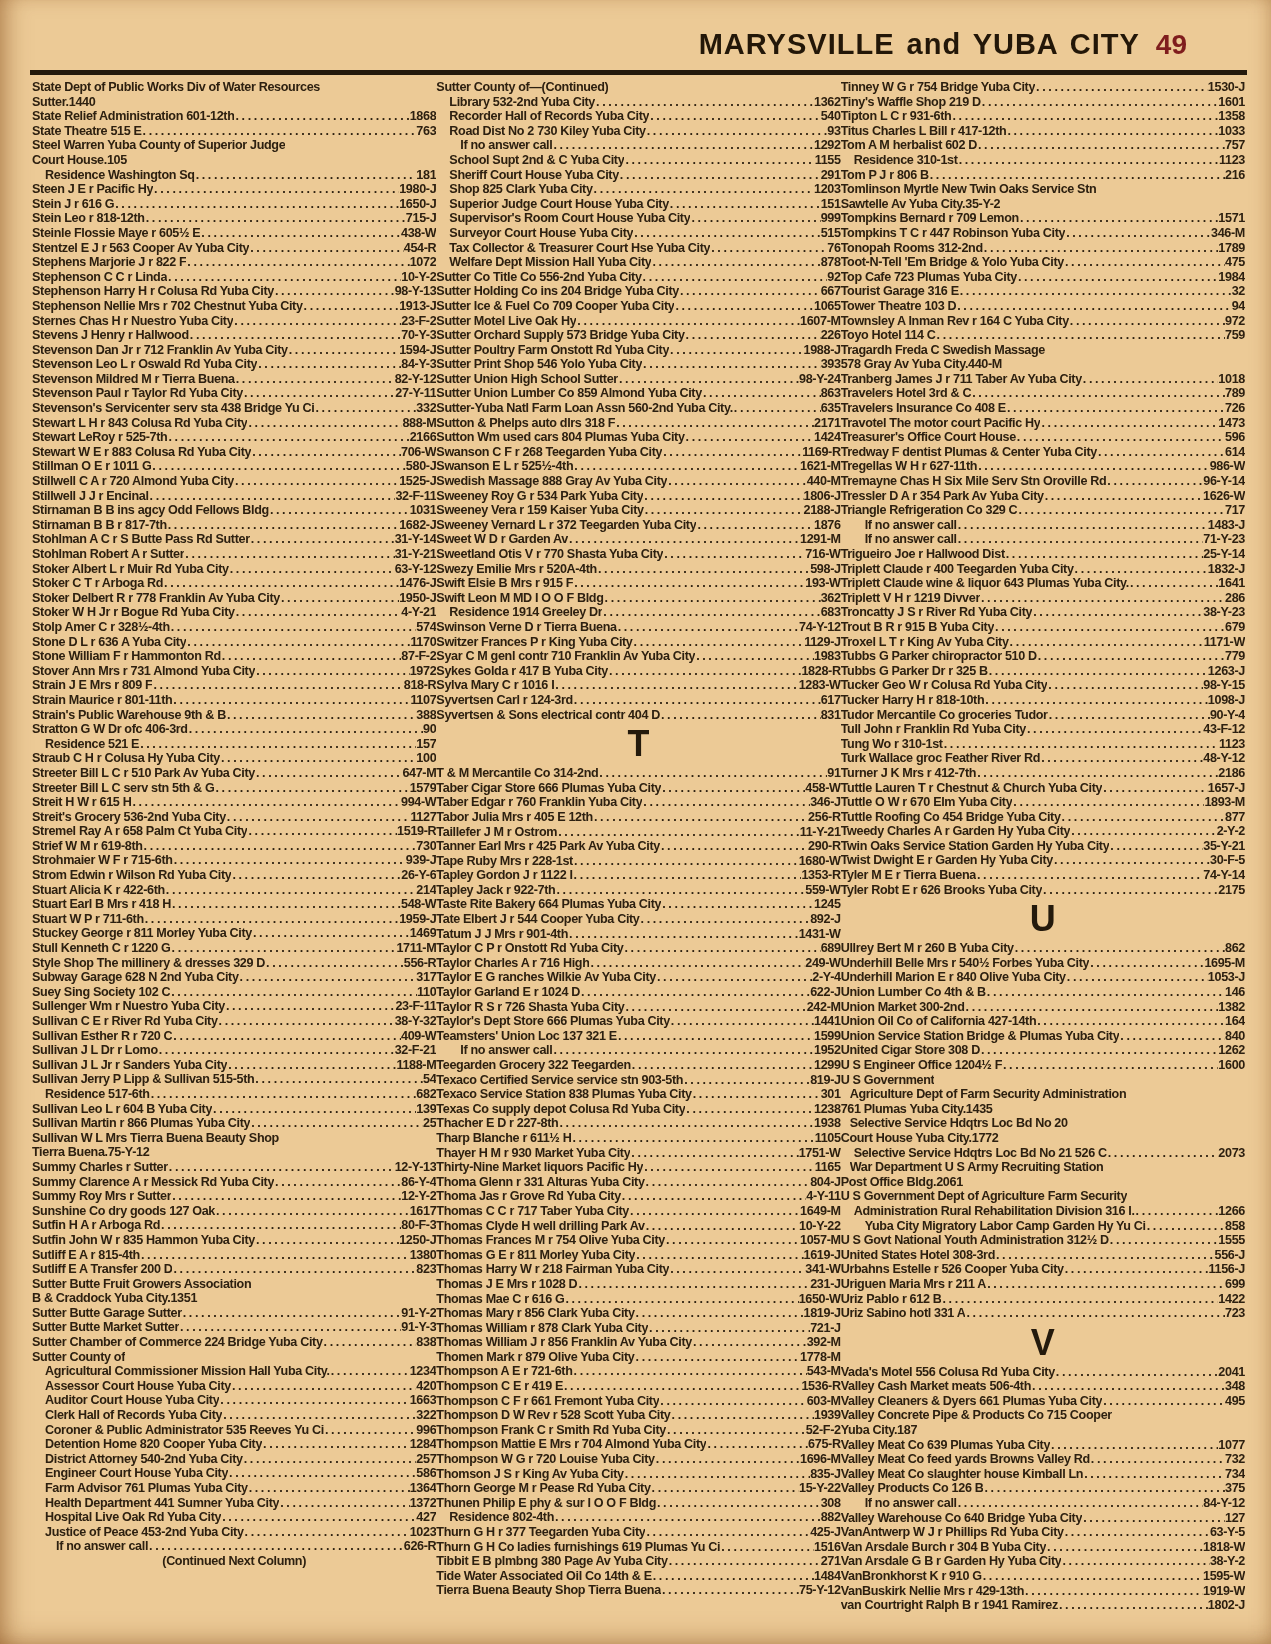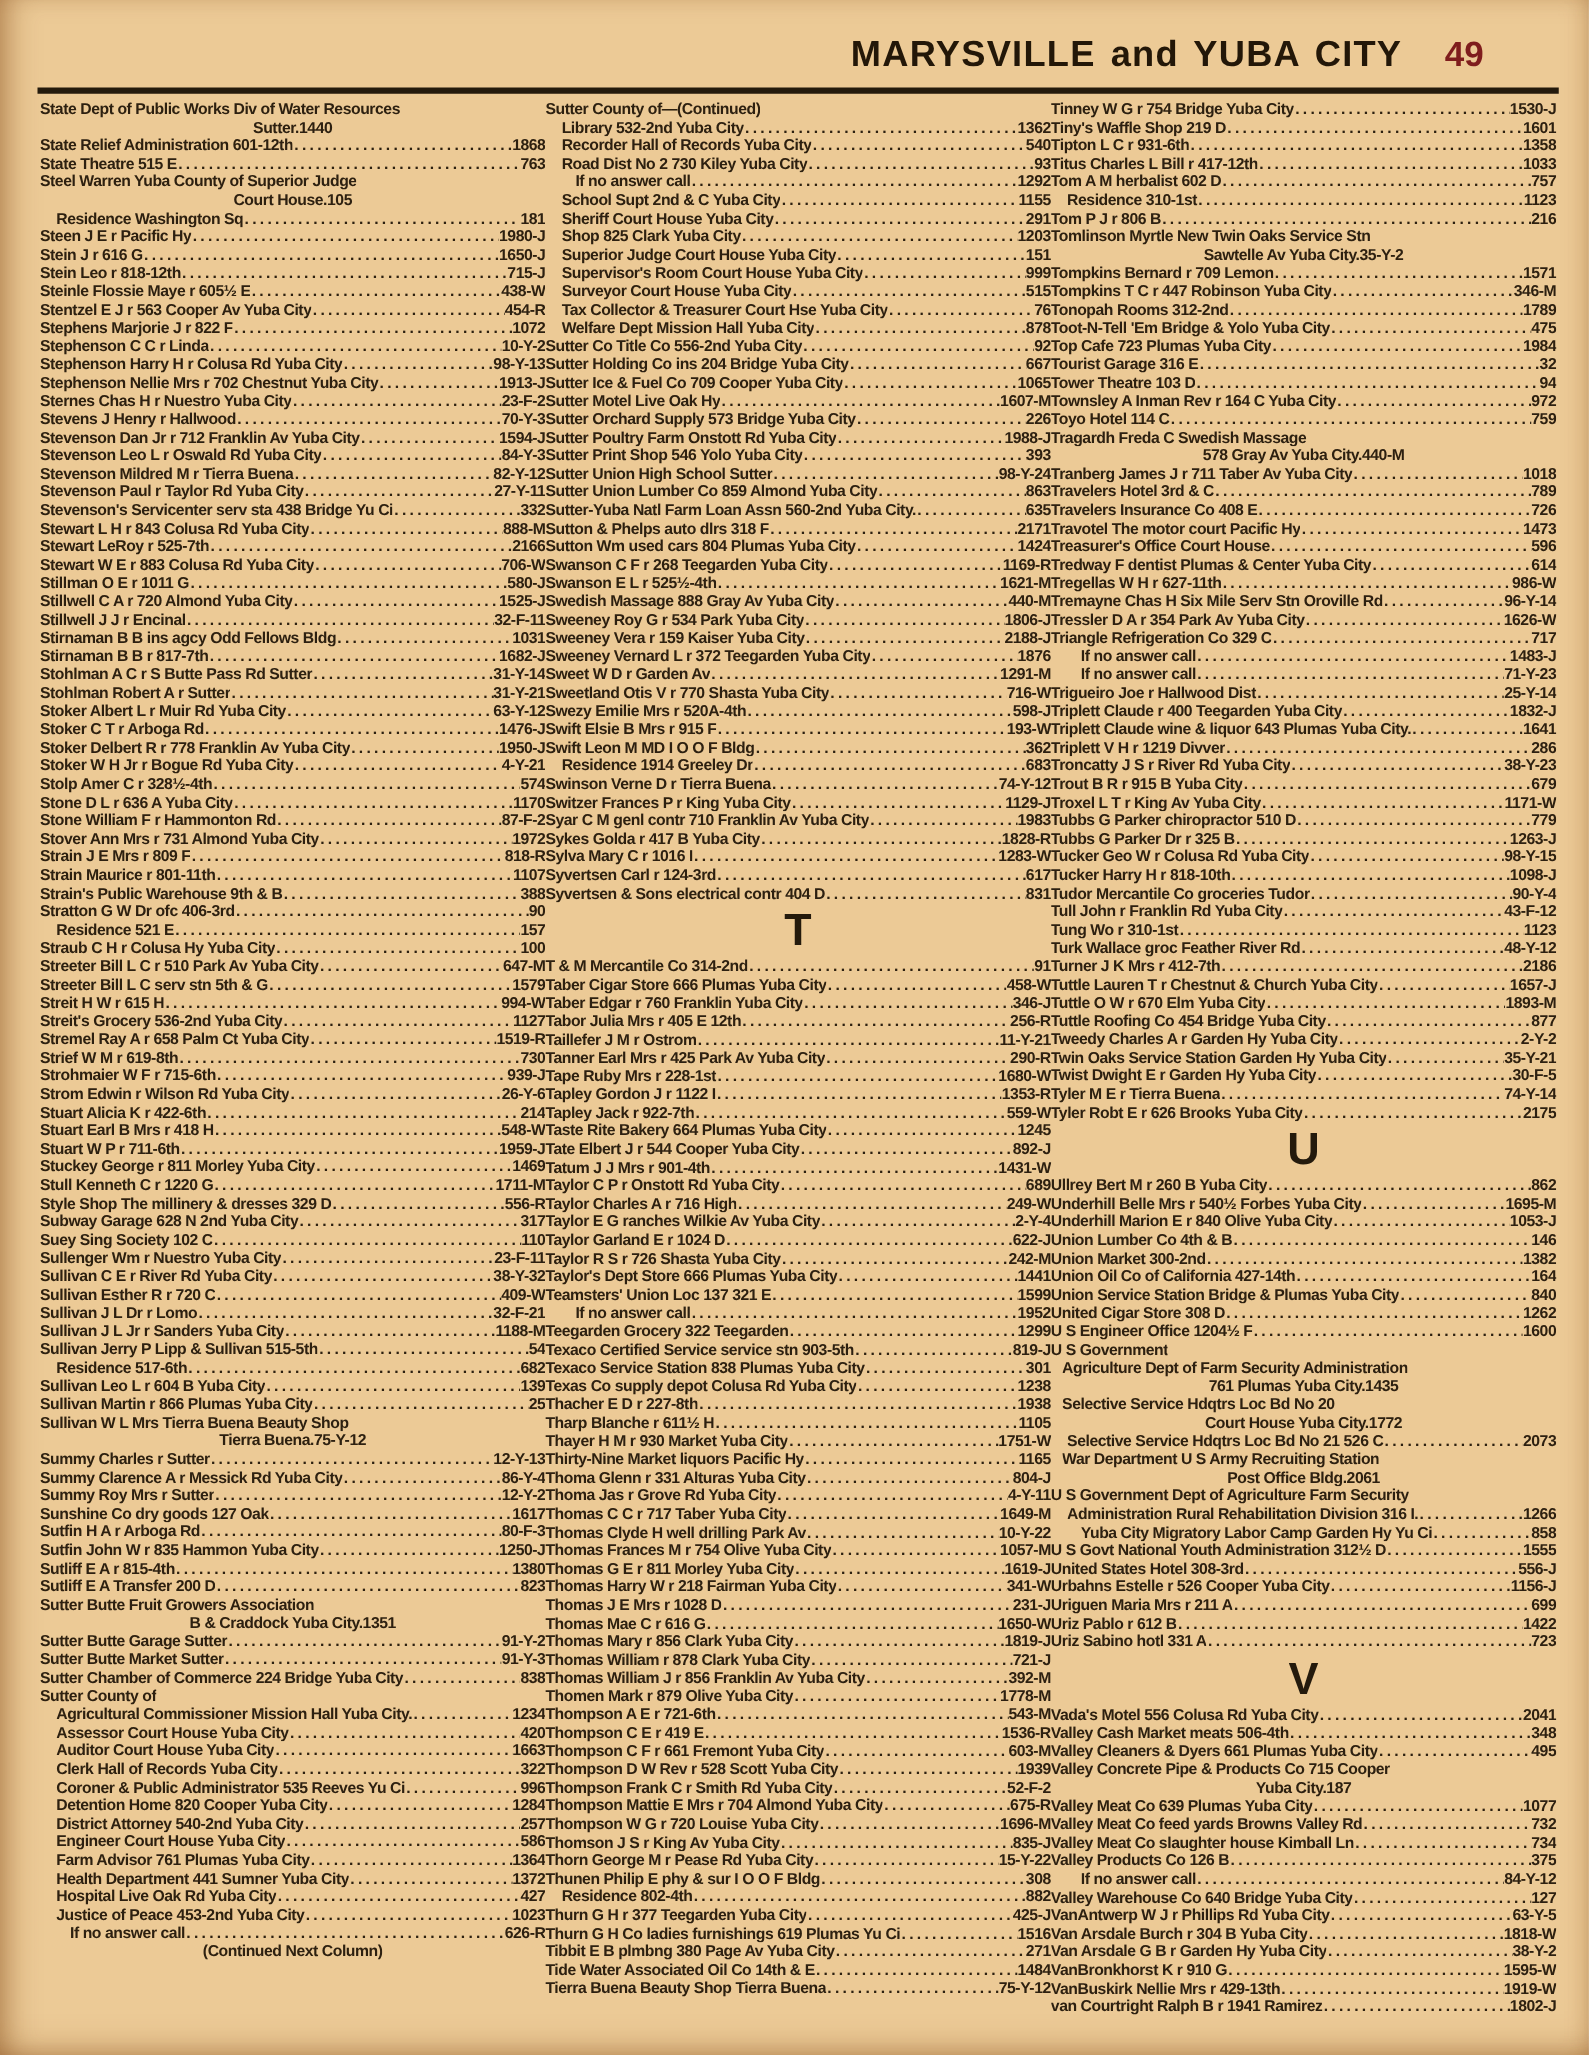--- a/index.html
+++ b/index.html
@@ -13,21 +13,21 @@
     position:relative;width:1271px;height:1644px;box-sizing:border-box;
     background:
       radial-gradient(ellipse at 8% 95%, rgba(150,85,20,.28), transparent 40%),
       radial-gradient(ellipse at 100% 0%, rgba(255,240,200,.35), transparent 45%),
       repeating-linear-gradient(180deg, rgba(140,85,25,.05) 0 2px, rgba(0,0,0,0) 2px 9px),
       linear-gradient(100deg,#d9a96e 0%, #e8c28a 2.5%, #eecd9d 14%, #f0d3a4 30%, #ecca96 55%, #eac globalize 70%, #e7c28c 88%, #dfb47b 100%);
     background-color:#ecca96;
     box-shadow:inset 16px 0 26px -12px rgba(120,60,10,.5), inset -12px 0 22px -14px rgba(120,60,10,.35), inset 0 -16px 30px -16px rgba(120,60,10,.4);
   }
   .header{
-    position:absolute;top:28px;right:84px;display:flex;align-items:flex-start;gap:34px;
+    position:absolute;top:28px;right:84px;display:flex;align-items:flex-end;gap:16px;
     white-space:nowrap;
   }
   .header .title{font-size:29px;letter-spacing:1px;word-spacing:3px;color:#231708;}
   .header .pagenum{font-size:28px;color:#7f1d1d;}
   .rule{position:absolute;left:30px;right:24px;top:70px;height:5px;background:#241a0c;}
   .cols{
     position:absolute;left:32px;right:26px;top:80px;bottom:10px;
     display:flex;
   }
   .col{flex:1 1 0;min-width:0;display:flex;flex-direction:column;}
@@ -39,21 +39,21 @@
   .nm{flex:0 1 auto;min-width:0;overflow:hidden;}
   .leader{flex:1 1 4px;min-width:2px;overflow:hidden;padding:0 1px;}
   .leader::after{
     content:"..............................................................................";
     letter-spacing:2.6px;
   }
   .num{flex:0 0 auto;}
   .sub{padding-left:13px;justify-content:space-between;}
   .sub2{padding-left:24px;}
   .subh{padding-left:9px;}
-  .tail{justify-content:center;}
+  .tail{justify-content:flex-start;}
   .sec{
     justify-content:center;align-items:center;
     height:44px;font-size:36px;line-height:44px;letter-spacing:0;color:#241a0c;
   }
   .note{justify-content:center;}
 </style>
 </head>
 <body>
 
 <div class="page">

